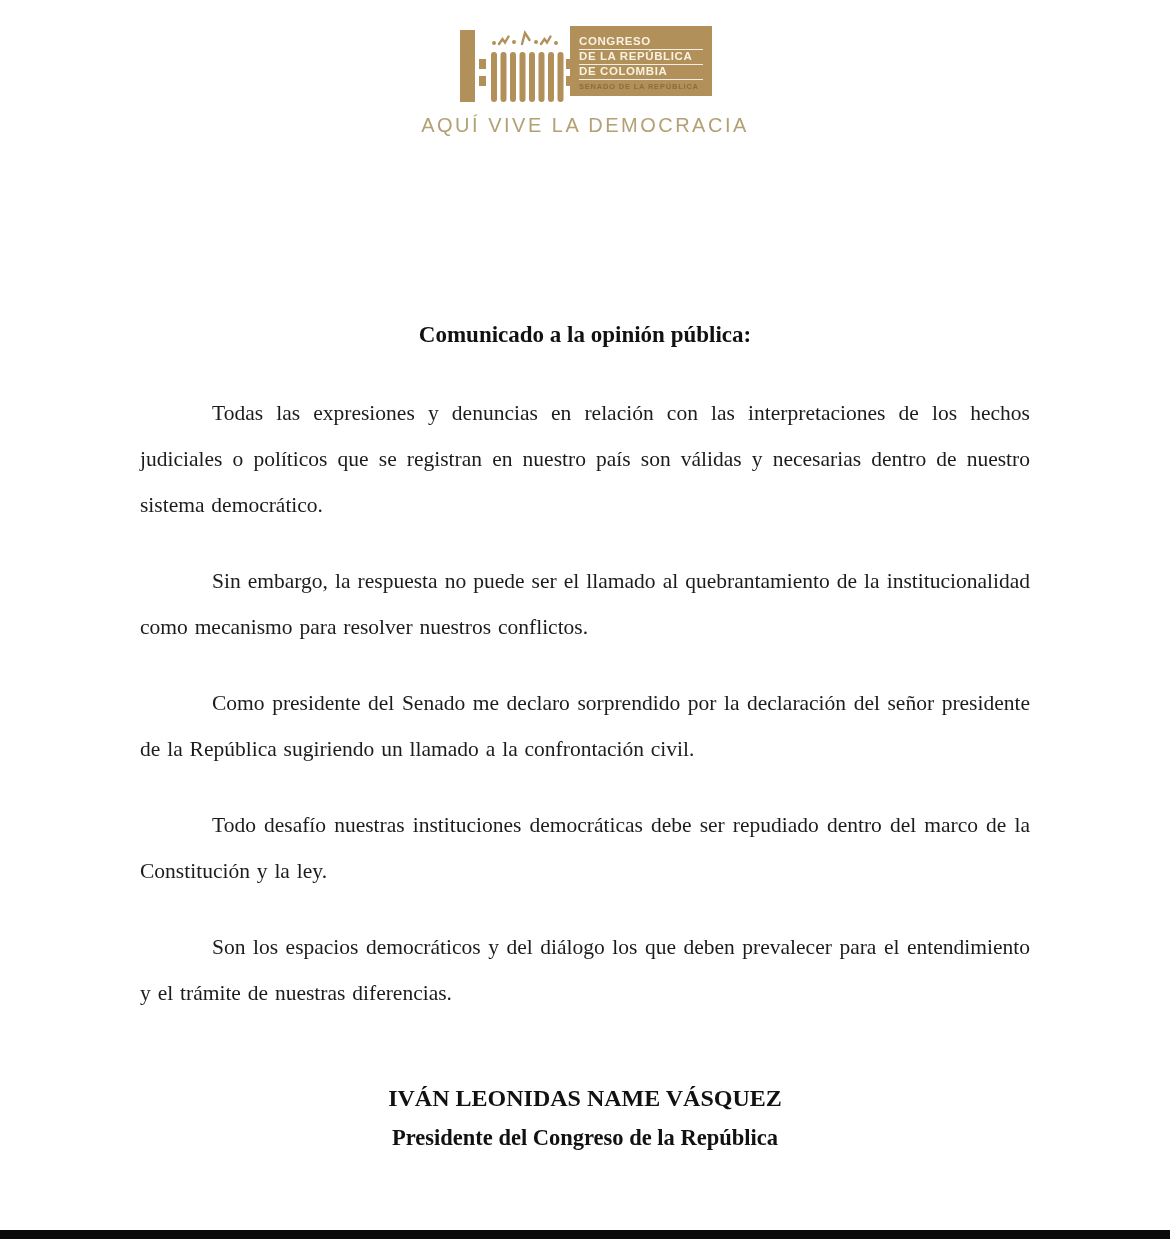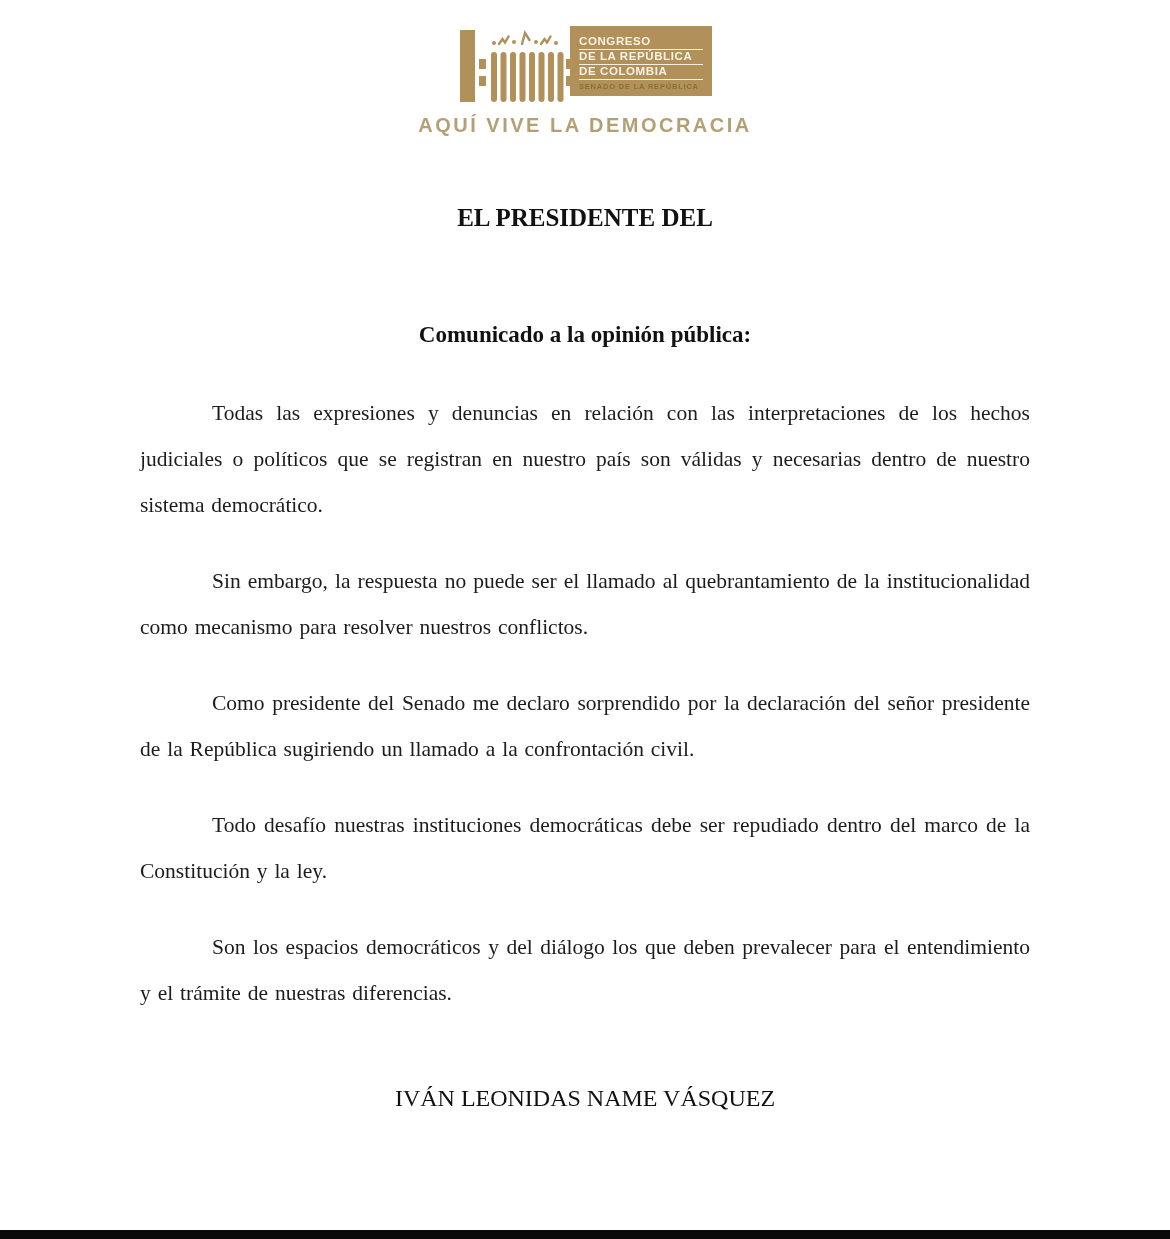--- a/index.html
+++ b/index.html
@@ -32,21 +32,21 @@
     border-bottom:1px solid rgba(255,255,255,.85);
     padding-bottom:2px;line-height:12px;white-space:nowrap;
   }
   .logo-box .subline{
     font-size:7.5px;font-weight:bold;letter-spacing:.8px;
     color:#8a6f3a;line-height:9px;padding-top:2px;white-space:nowrap;
   }
   .tagline{
     margin-top:12px;
     font-family:"Liberation Sans", sans-serif;
-    font-size:20px;font-weight:bold;letter-spacing:2.5px;
+    font-size:20px;font-weight:normal;letter-spacing:2.5px;
     color:#b3a175;white-space:nowrap;
   }
 
   
   .doc-title{
     position:absolute;top:198px;left:0;width:100%;
     text-align:center;font-weight:bold;font-size:25px;line-height:39px;
     color:#111;
   }
   .doc-subject{
@@ -67,21 +67,21 @@
     line-height:46px;
     word-spacing:1.5px;
     color:#1c1c1c;
   }
 
   
   .signature{
     position:absolute;top:1078px;left:0;width:100%;
     text-align:center;color:#111;
   }
-  .signature .sig-name{font-weight:normal;font-size:24px;line-height:40px;}
+  .signature .sig-name{font-weight:bold;font-size:24px;line-height:40px;}
   .signature .sig-role{font-weight:bold;font-size:22.5px;line-height:40px;}
 
   
   .footer-bar{
     position:absolute;left:0;bottom:0;width:100%;height:9px;
     background:#0a0a0a;
   }
 </style>
 </head>
 <body>
@@ -128,32 +128,32 @@
         <div class="line">CONGRESO</div>
         <div class="line">DE LA REPÚBLICA</div>
         <div class="line">DE COLOMBIA</div>
         <div class="subline">SENADO DE LA REPÚBLICA</div>
       </div>
     </div>
     <div class="tagline">AQUÍ VIVE LA DEMOCRACIA</div>
   </div>
 
   <div class="doc-title">
-    <div>EL PRESIDENTE DEL</div>
   </div>
 
   <div class="doc-subject">Comunicado a la opinión pública:</div>
 
   <div class="doc-body">
     <p>Todas las expresiones y denuncias en relación con las interpretaciones de los hechos judiciales o políticos que se registran en nuestro país son válidas y necesarias dentro de nuestro sistema democrático.</p>
     <p>Sin embargo, la respuesta no puede ser el llamado al quebrantamiento de la institucionalidad como mecanismo para resolver nuestros conflictos.</p>
     <p>Como presidente del Senado me declaro sorprendido por la declaración del señor presidente de la República sugiriendo un llamado a la confrontación civil.</p>
     <p>Todo desafío nuestras instituciones democráticas debe ser repudiado dentro del marco de la Constitución y la ley.</p>
     <p>Son los espacios democráticos y del diálogo los que deben prevalecer para el entendimiento y el trámite de nuestras diferencias.</p>
   </div>
 
   <div class="signature">
     <div class="sig-name">IVÁN LEONIDAS NAME VÁSQUEZ</div>
+    <div class="sig-role">Presidente del Congreso de la República</div>
   </div>
 
   <div class="footer-bar"></div>
 
 </div>
 
 </body></html>

